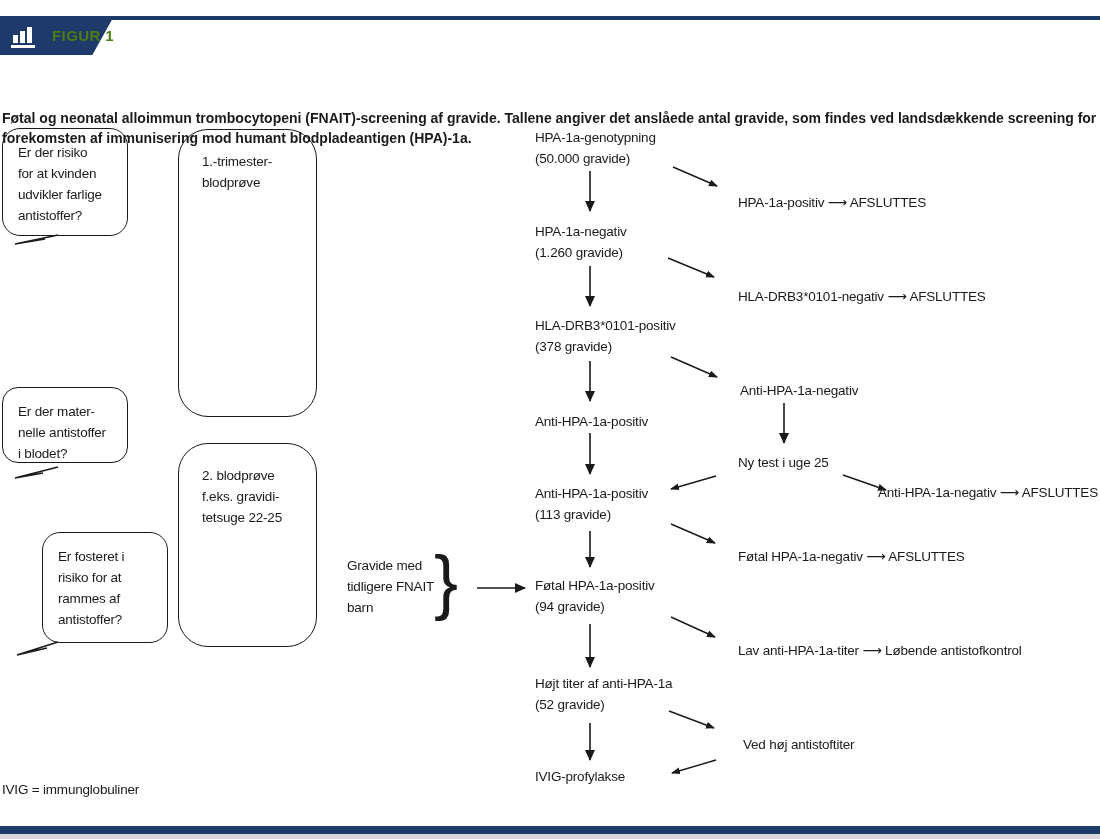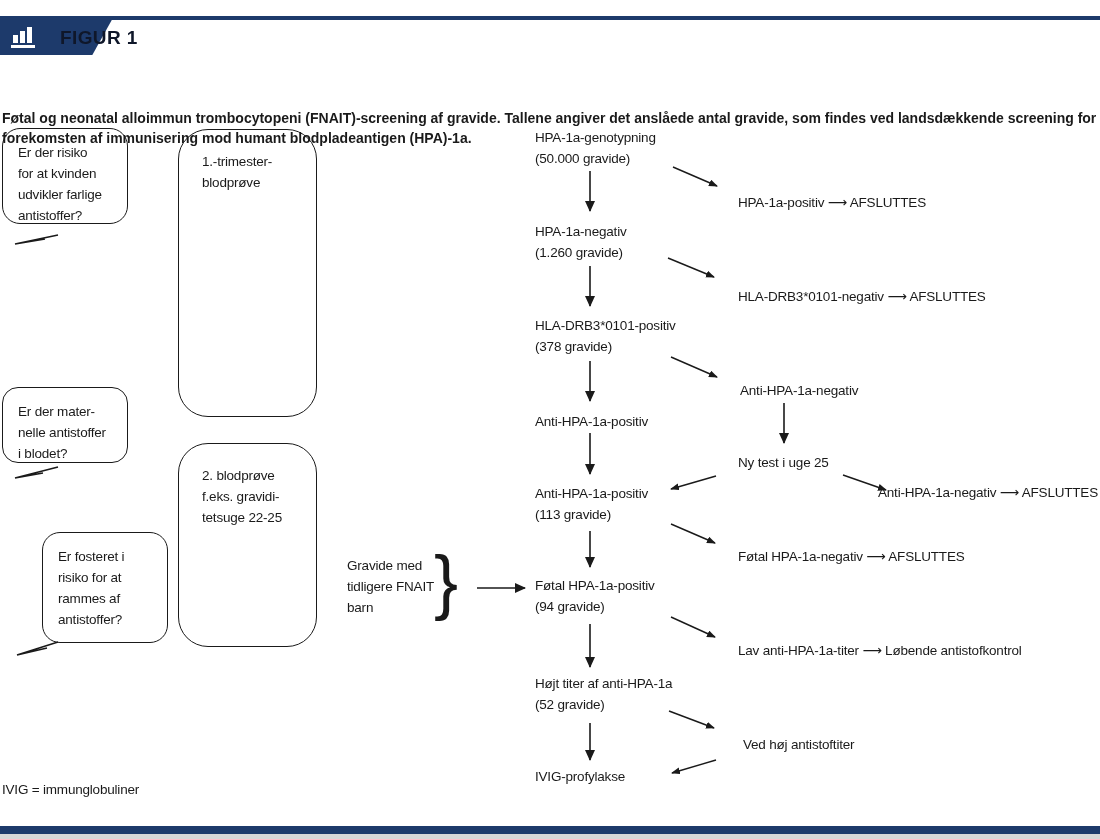--- a/index.html
+++ b/index.html
@@ -9,26 +9,26 @@
     overflow:hidden;
   }
   .abs{position:absolute;}
   .pre{white-space:pre-line;}
   .lbl{font-size:13.5px;line-height:21px;letter-spacing:-0.2px;}
   
   .top-rule{left:0;top:16px;width:1100px;height:4px;background:#1d3a6b;}
   .badge{left:0;top:16px;width:114px;height:39px;background:#1d3a6b;
          clip-path:polygon(0 0,100% 0,81% 100%,0 100%);}
   .badge svg{position:absolute;left:11px;top:7px;}
-  .figur-label{left:60px;top:27px;font-size:19px;font-weight:bold;color:#0f172a;letter-spacing:.4px;}
+  .figur-label{left:52px;top:27px;font-size:15px;font-weight:bold;color:#4d7c0f;letter-spacing:.4px;}
   .caption{left:2px;top:75px;width:1096px;font-size:14px;line-height:20px;font-weight:bold;margin-top:33px;}
   
   .bubble{border:1.5px solid #1a1a1a;border-radius:18px;box-sizing:border-box;
           padding:13px 8px 0 15px;font-size:13.5px;line-height:21px;letter-spacing:-0.2px;}
-  .bub1{left:2px;top:128px;width:126px;height:96px;}
+  .bub1{left:2px;top:128px;width:126px;height:108px;}
   .bub2{left:2px;top:387px;width:126px;height:76px;border-radius:16px;}
   .bub3{left:2px;top:532px;width:126px;height:111px;margin-left:40px;}
   
   .sbox{border:1.5px solid #1a1a1a;border-radius:30px;box-sizing:border-box;
         padding:21px 8px 0 23px;font-size:13.5px;line-height:21px;letter-spacing:-0.2px;}
   .sbox1{left:178px;top:129px;width:139px;height:288px;}
   .sbox2{left:178px;top:443px;width:139px;height:204px;}
   
   .node{left:535px;}
   

